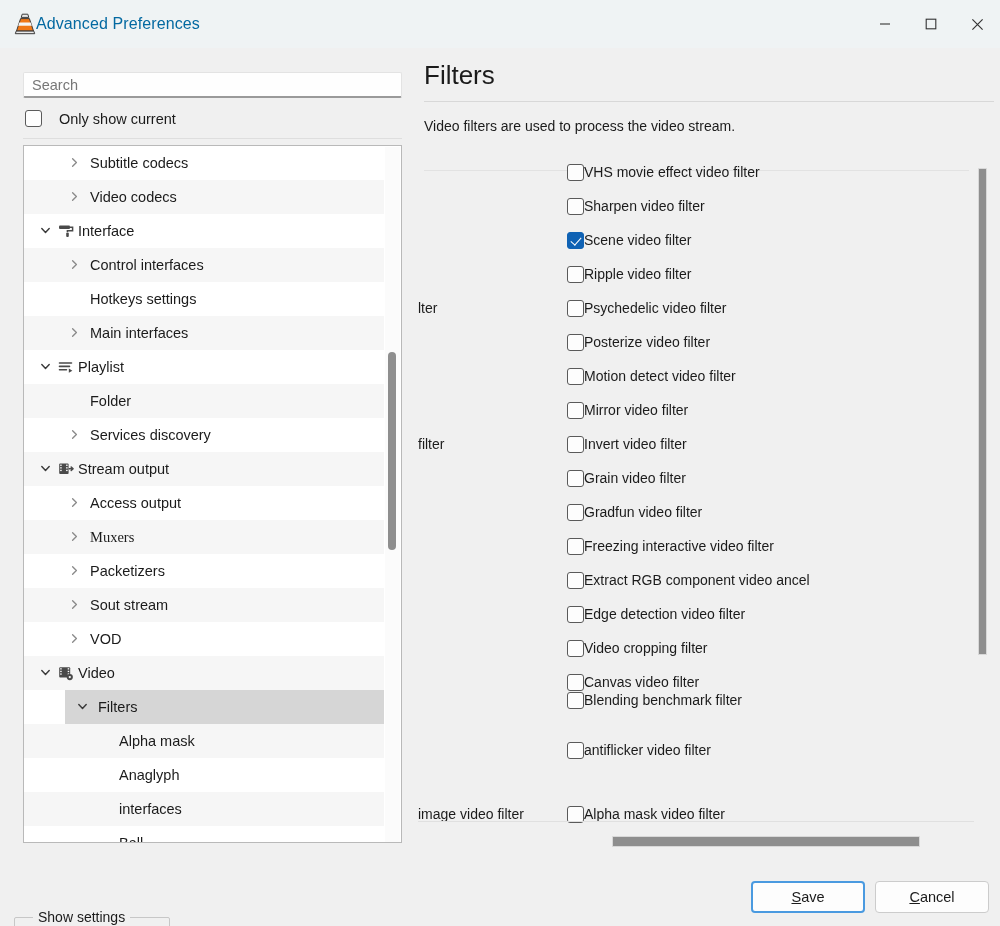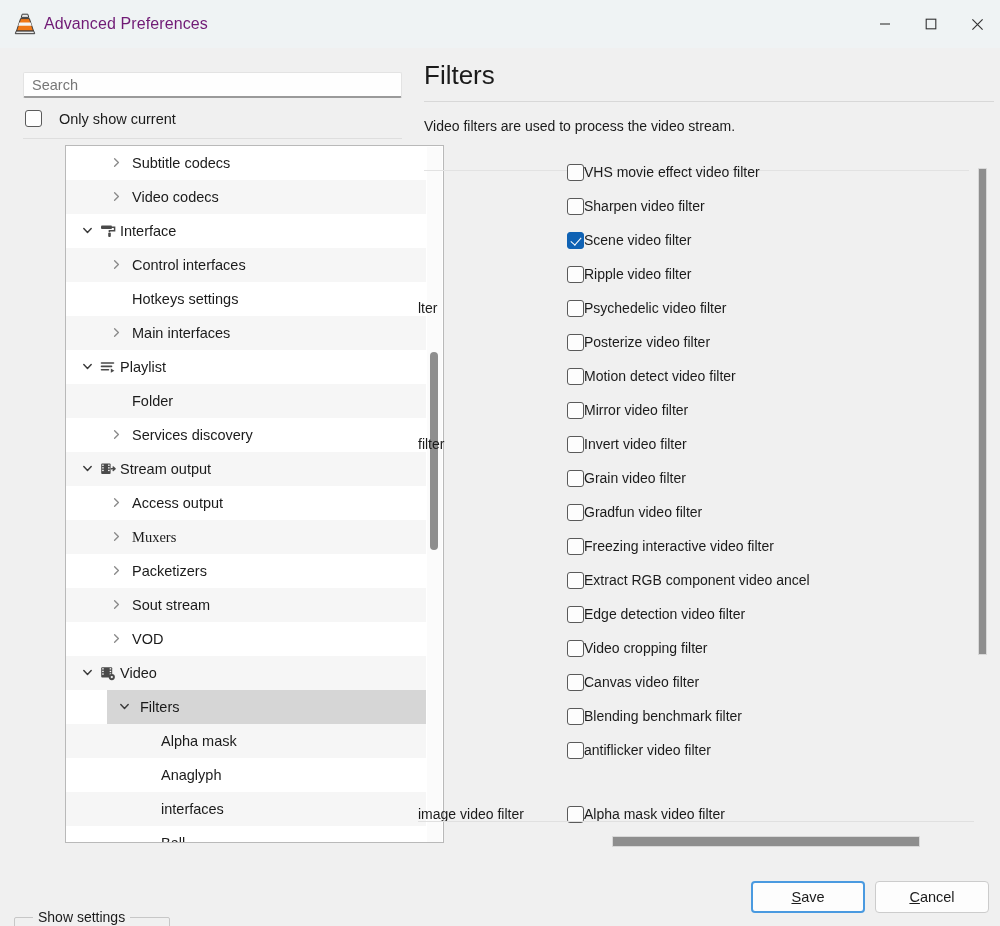--- a/index.html
+++ b/index.html
@@ -23,22 +23,22 @@
     position: absolute; left: 0; top: 0;
     width: 1000px; height: 48px;
     background: #eff3f4;
     display: flex; align-items: center;
   }
   #app-icon {
     margin-left: 14px; width: 22px; height: 24px;
     position: relative; flex: none;
   }
   #title-text {
-    margin-left: 8px;
-    font-size: 16px; color: #701a75;
+    margin-left: 0;
+    font-size: 16px; color: #0369a1;
     letter-spacing: .1px;
     white-space: nowrap;
   }
   #wincontrols {
     position: absolute; right: 0; top: 0;
     height: 48px; display: flex;
   }
   .wc {
     width: 46px; height: 48px;
     display: flex; align-items: center; justify-content: center;
@@ -99,21 +99,20 @@
     width: 379px; height: 1px; background: #dedede;
   }
 
   
   #tree-box {
     position: absolute; left: 23px; top: 97px;
     width: 379px; height: 698px;
     background: #ffffff;
     border: 1px solid #b9b9b9;
     overflow: hidden;
-    margin-left: 42px;
   }
   #tree-clip {
     position: absolute; left: 0; top: 0;
     width: 360px; height: 696px;
     overflow: hidden;
   }
   .trow {
     height: 34px;
     display: flex; align-items: center;
     font-size: 14.5px; color: #1b1b1b;
@@ -650,21 +649,21 @@
               <span class="cb"></span>
               <span class="fr-label">Video cropping filter</span>
             </span>
           </div>
           <div class="filter-row" style="top: 517px; left: 0px; width: 556px;">
             <span class="fr-check">
               <span class="cb"></span>
               <span class="fr-label">Canvas video filter</span>
             </span>
           </div>
-          <div class="filter-row" style="top: 551px; left: 0px; width: 556px;">
+          <div class="filter-row" style="top: 535px; left: 0px; width: 556px;">
             <span class="fr-check">
               <span class="cb"></span>
               <span class="fr-label">Blending benchmark filter</span>
             </span>
           </div>
           <div class="filter-row" style="top: 585px; left: 0px; width: 556px;">
             <span class="fr-check">
               <span class="cb"></span>
               <span class="fr-label">antiflicker video filter</span>
             </span>

